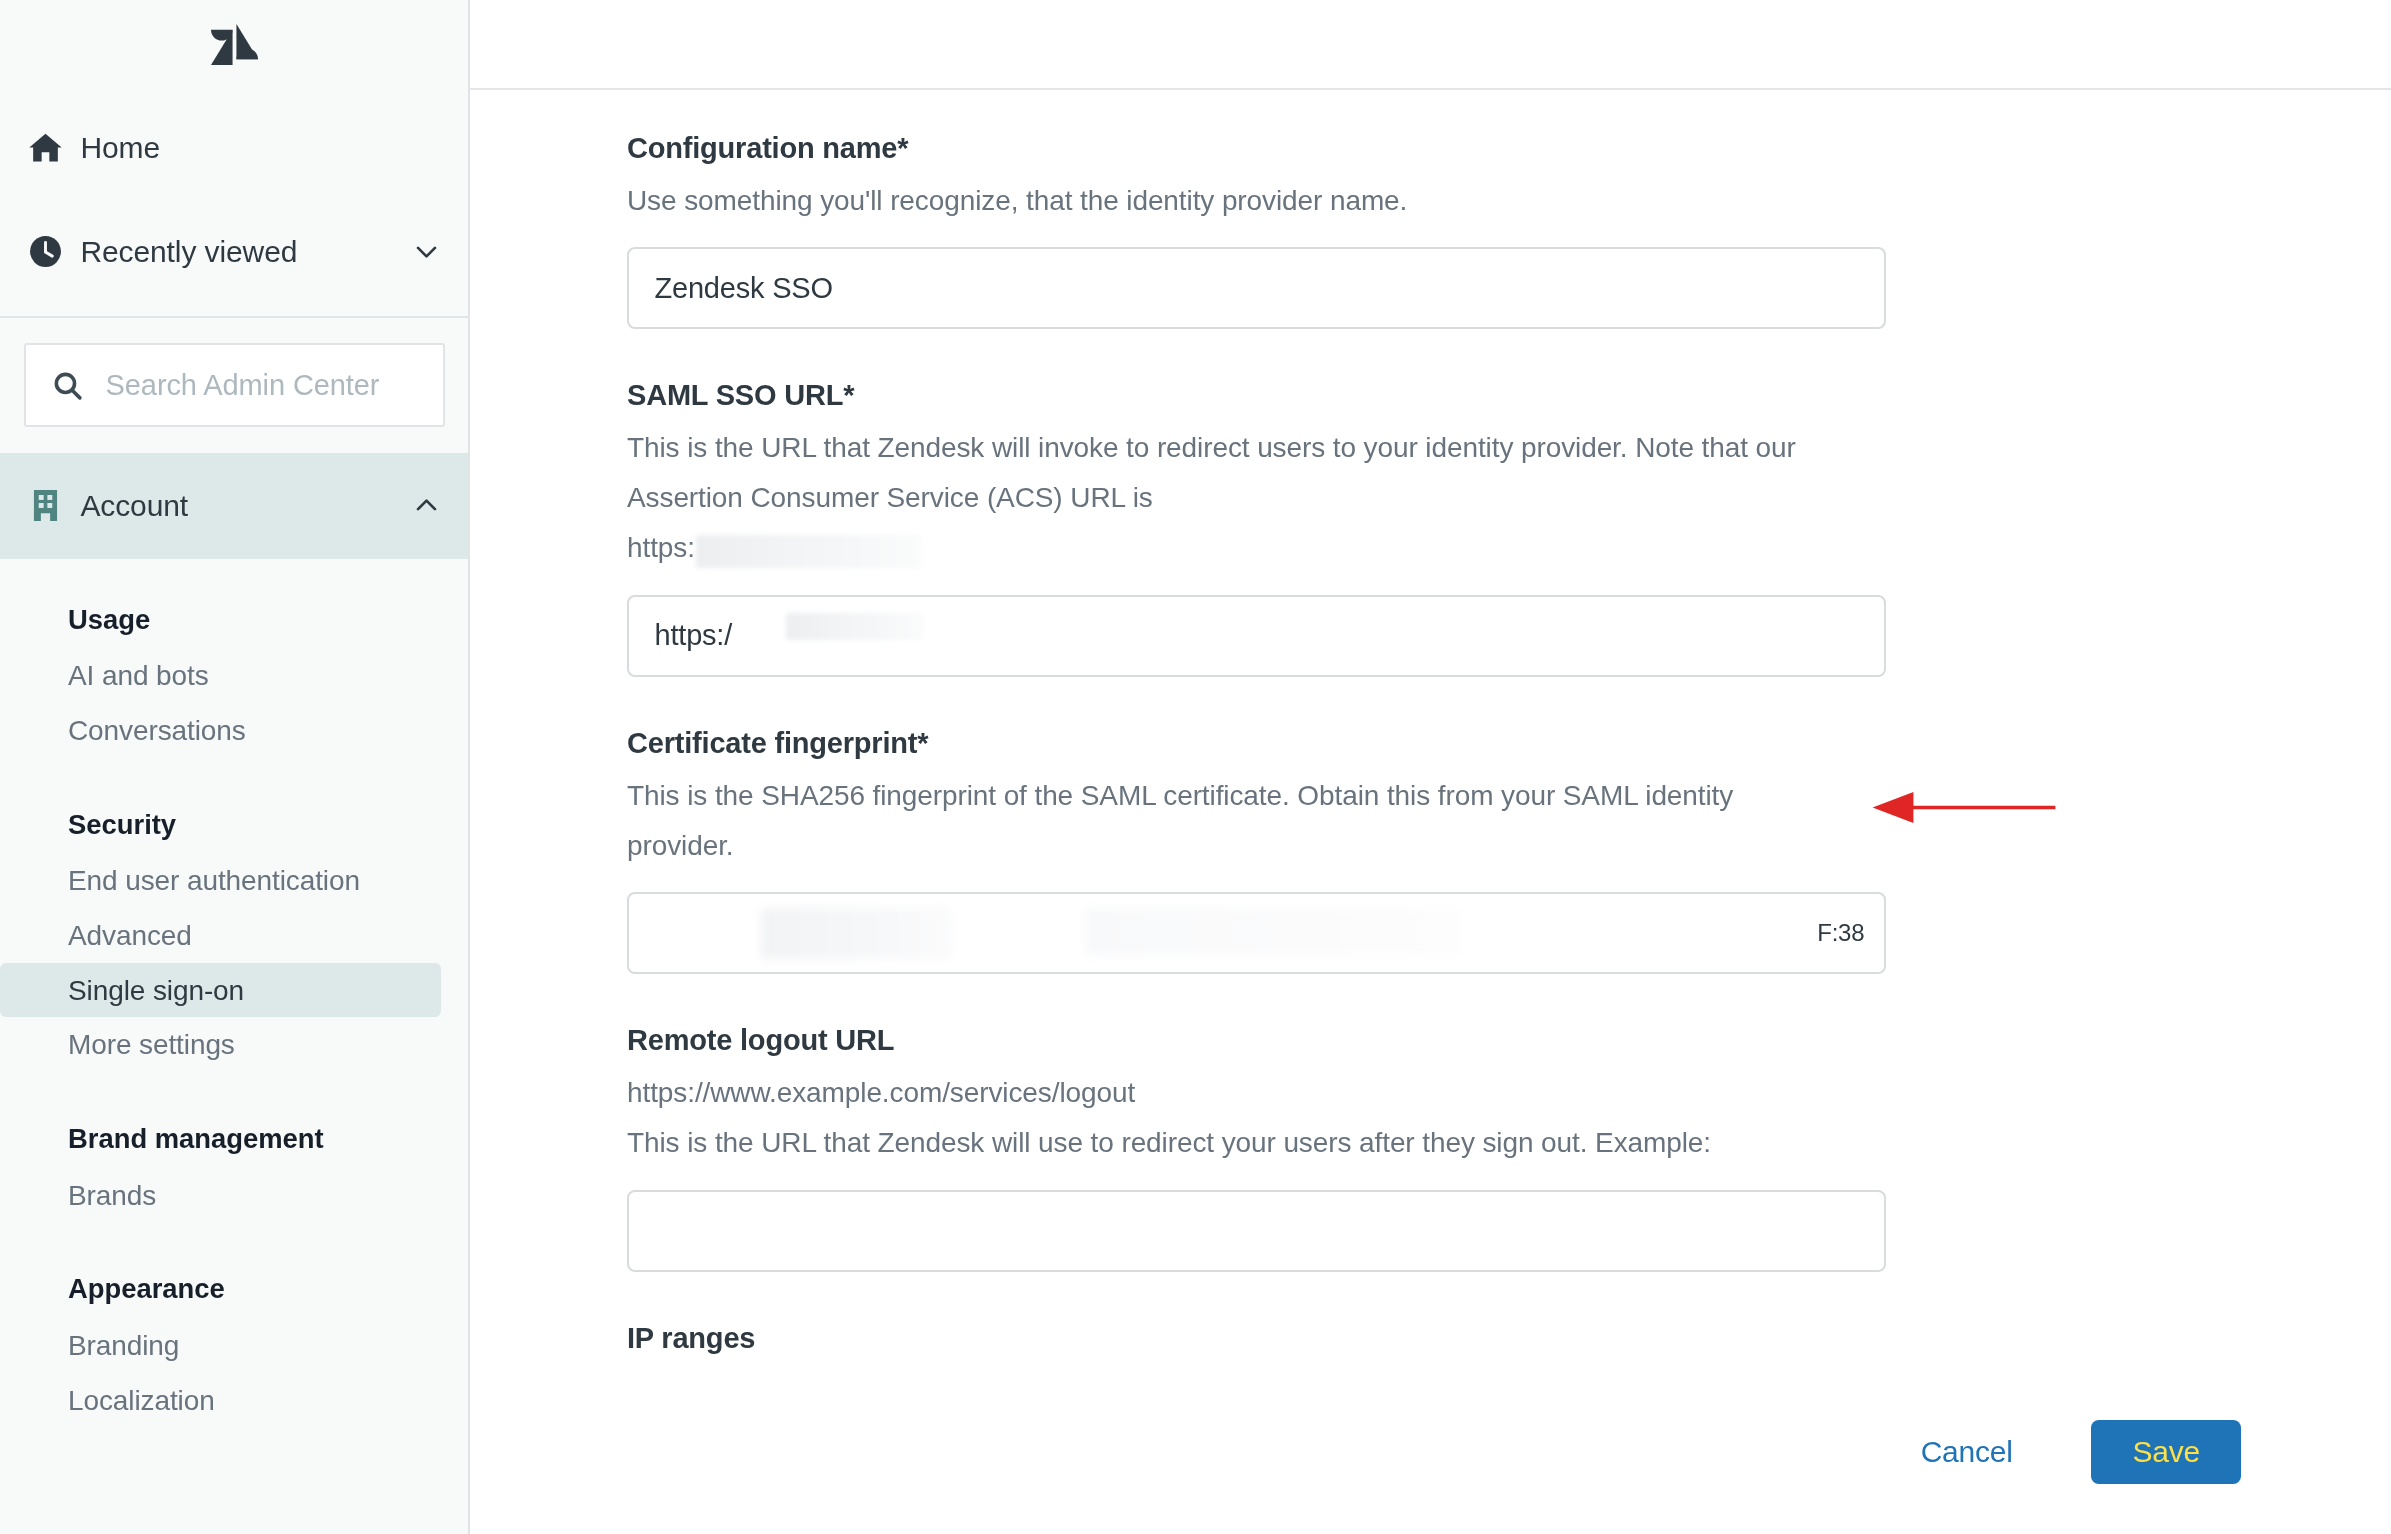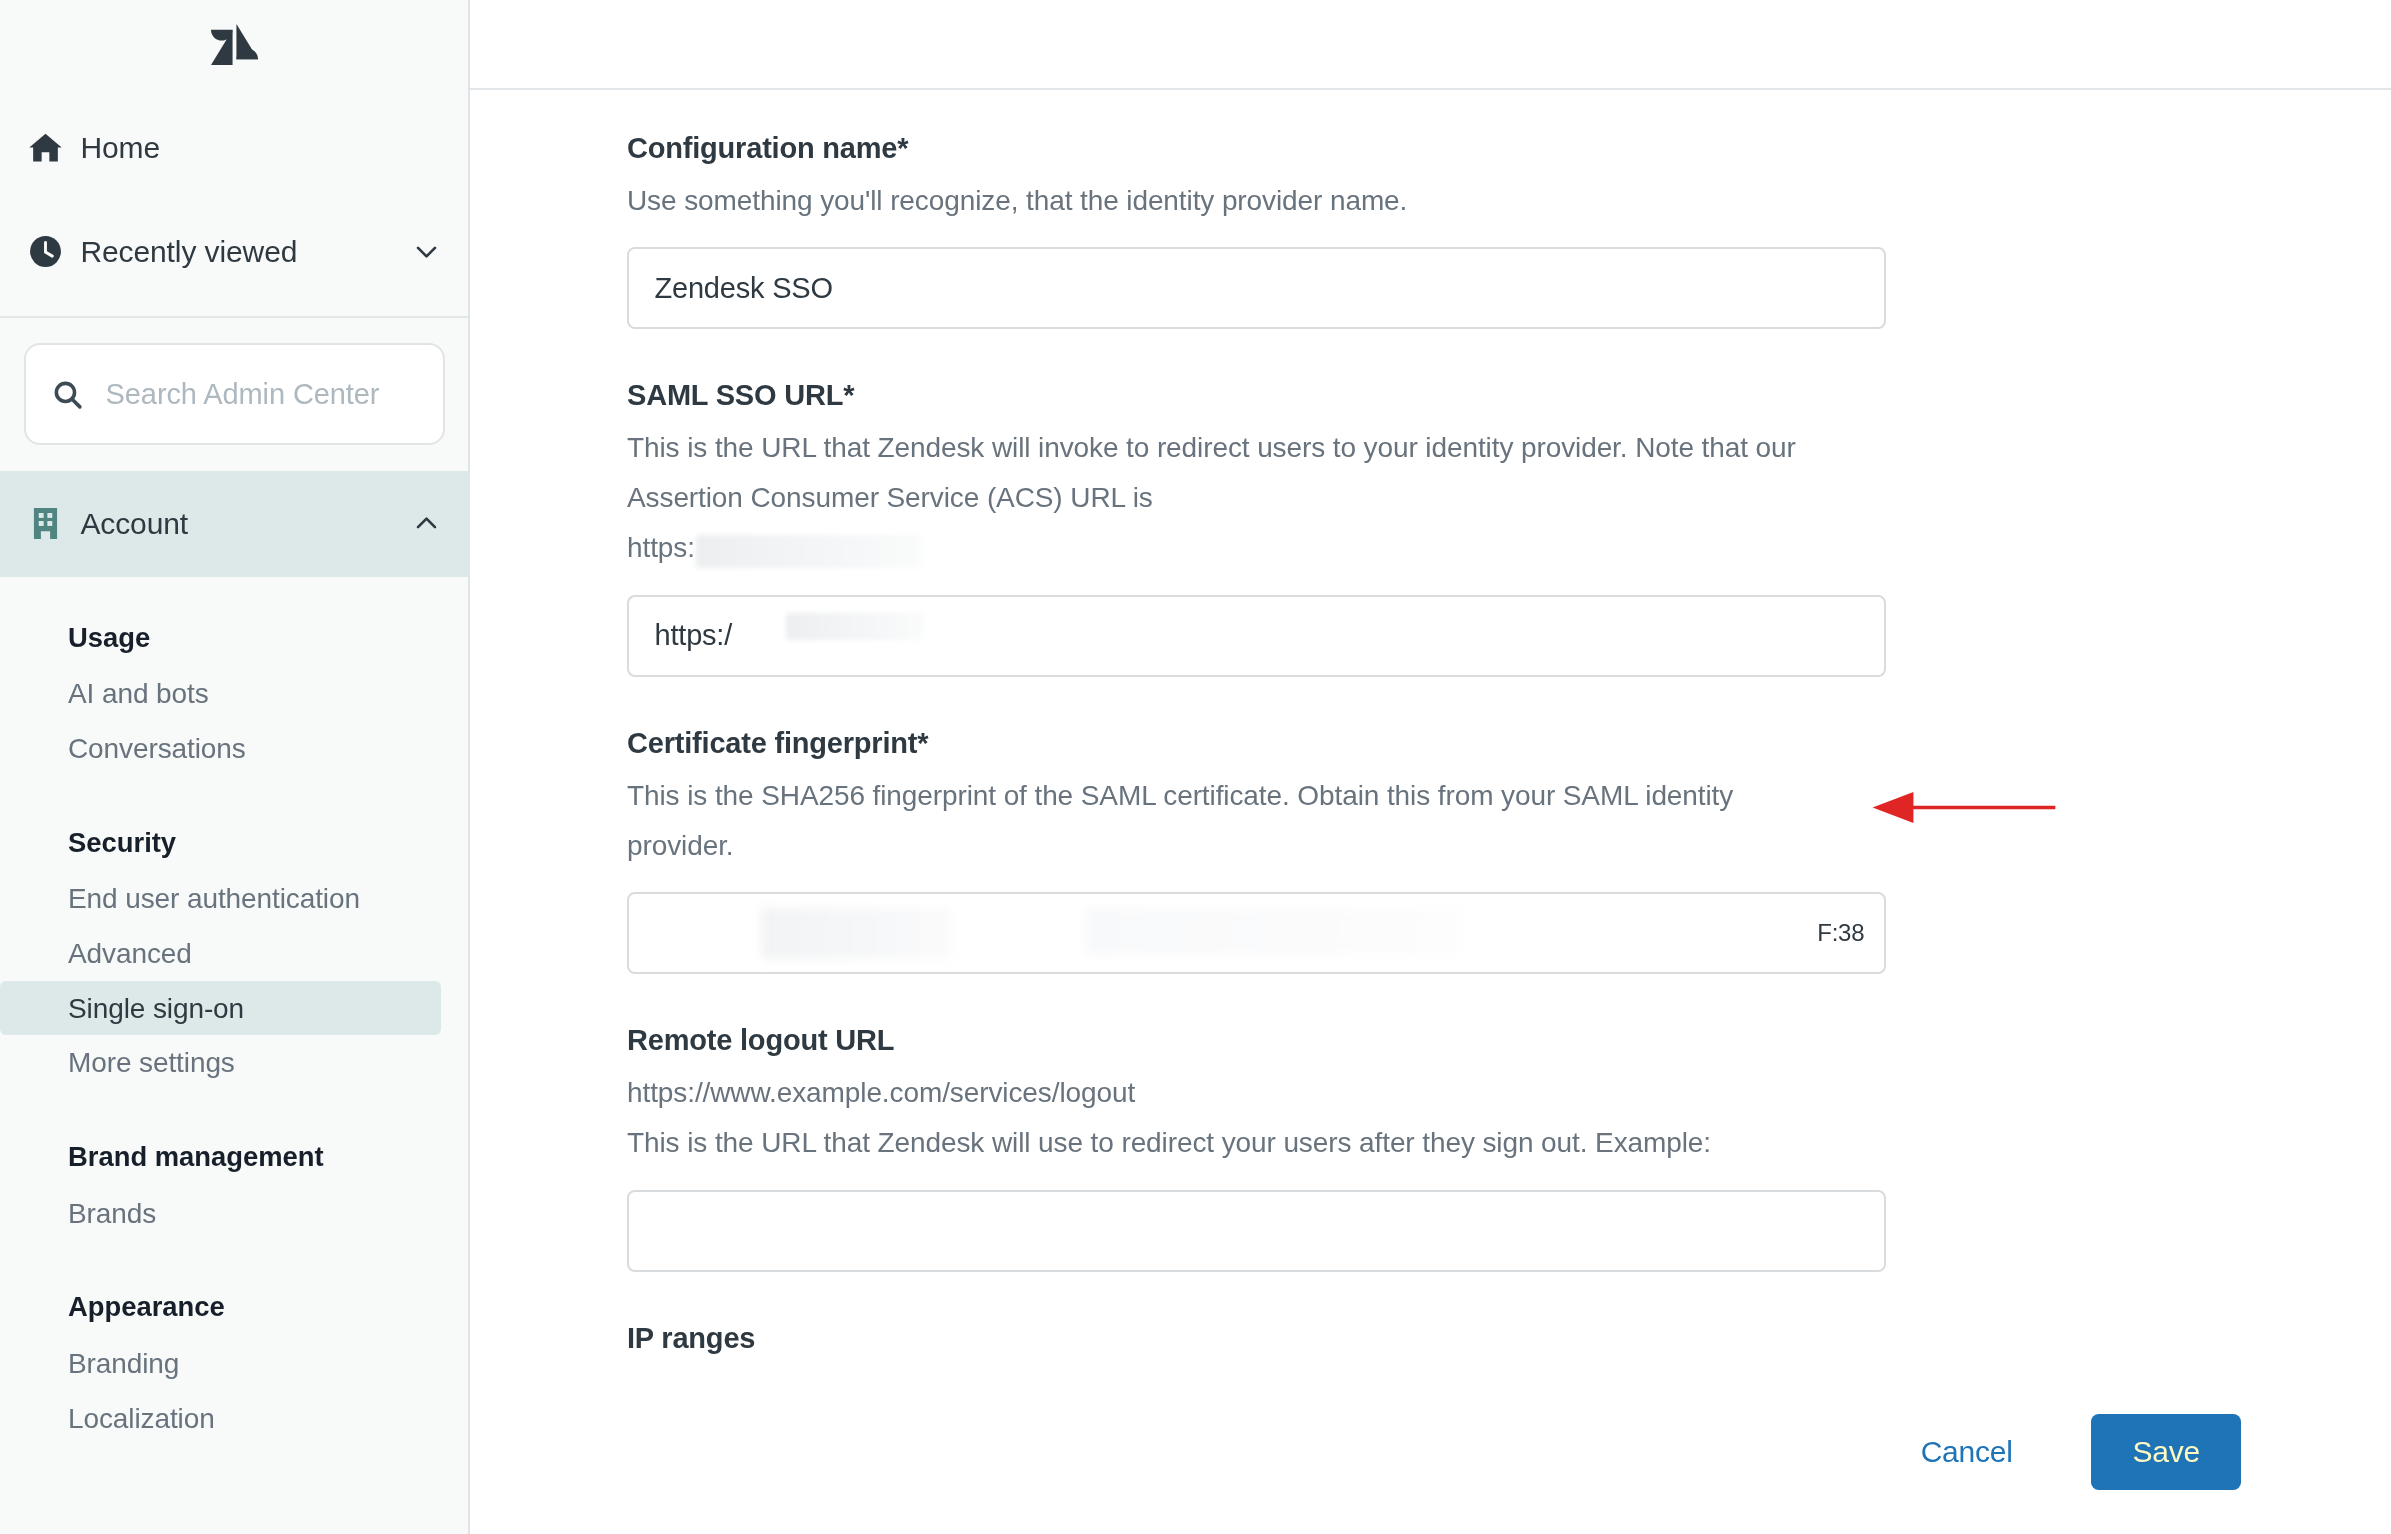--- a/index.html
+++ b/index.html
@@ -71,24 +71,24 @@
   }
 
   .sidebar-div {
     height: 2px;
     background: #e3e6e8;
     margin-top: 11.8px;
   }
 
   .search-wrap { padding: 25.5px 23.5px 0 23.5px; }
   .search-box {
-    height: 102px;
+    height: 84px;
     background: #ffffff;
     border: 2px solid #e1e4e6;
-    border-radius: 16px;
+    border-radius: 3px;
     display: flex;
     align-items: center;
     padding: 0 25.5px;
   }
   .search-box .s-ico { display: flex; align-items: center; color: #3d4b55; margin-right: 21.6px; }
   .search-box .s-ph {
     font-size: 29px;
     color: #adb8bf;
     letter-spacing: -0.1px;
   }
@@ -248,25 +248,25 @@
     background: transparent;
     border: none;
     padding: 15.7px 21.6px;
     cursor: pointer;
     font-family: "Liberation Sans", sans-serif;
     letter-spacing: -0.2px;
   }
   .btn-save {
     margin-left: 57px;
     background: #1f73b7;
-    color: #fef9c3;
+    color: #fde047;
     font-size: 30px;
     border: none;
     border-radius: 7.8px;
-    height: 76px;
+    height: 64px;
     padding: 0 41px;
     cursor: pointer;
     font-family: "Liberation Sans", sans-serif;
     letter-spacing: -0.2px;
   }
 
   
   .arrow-anno {
     position: absolute;
     left: 1870px;

